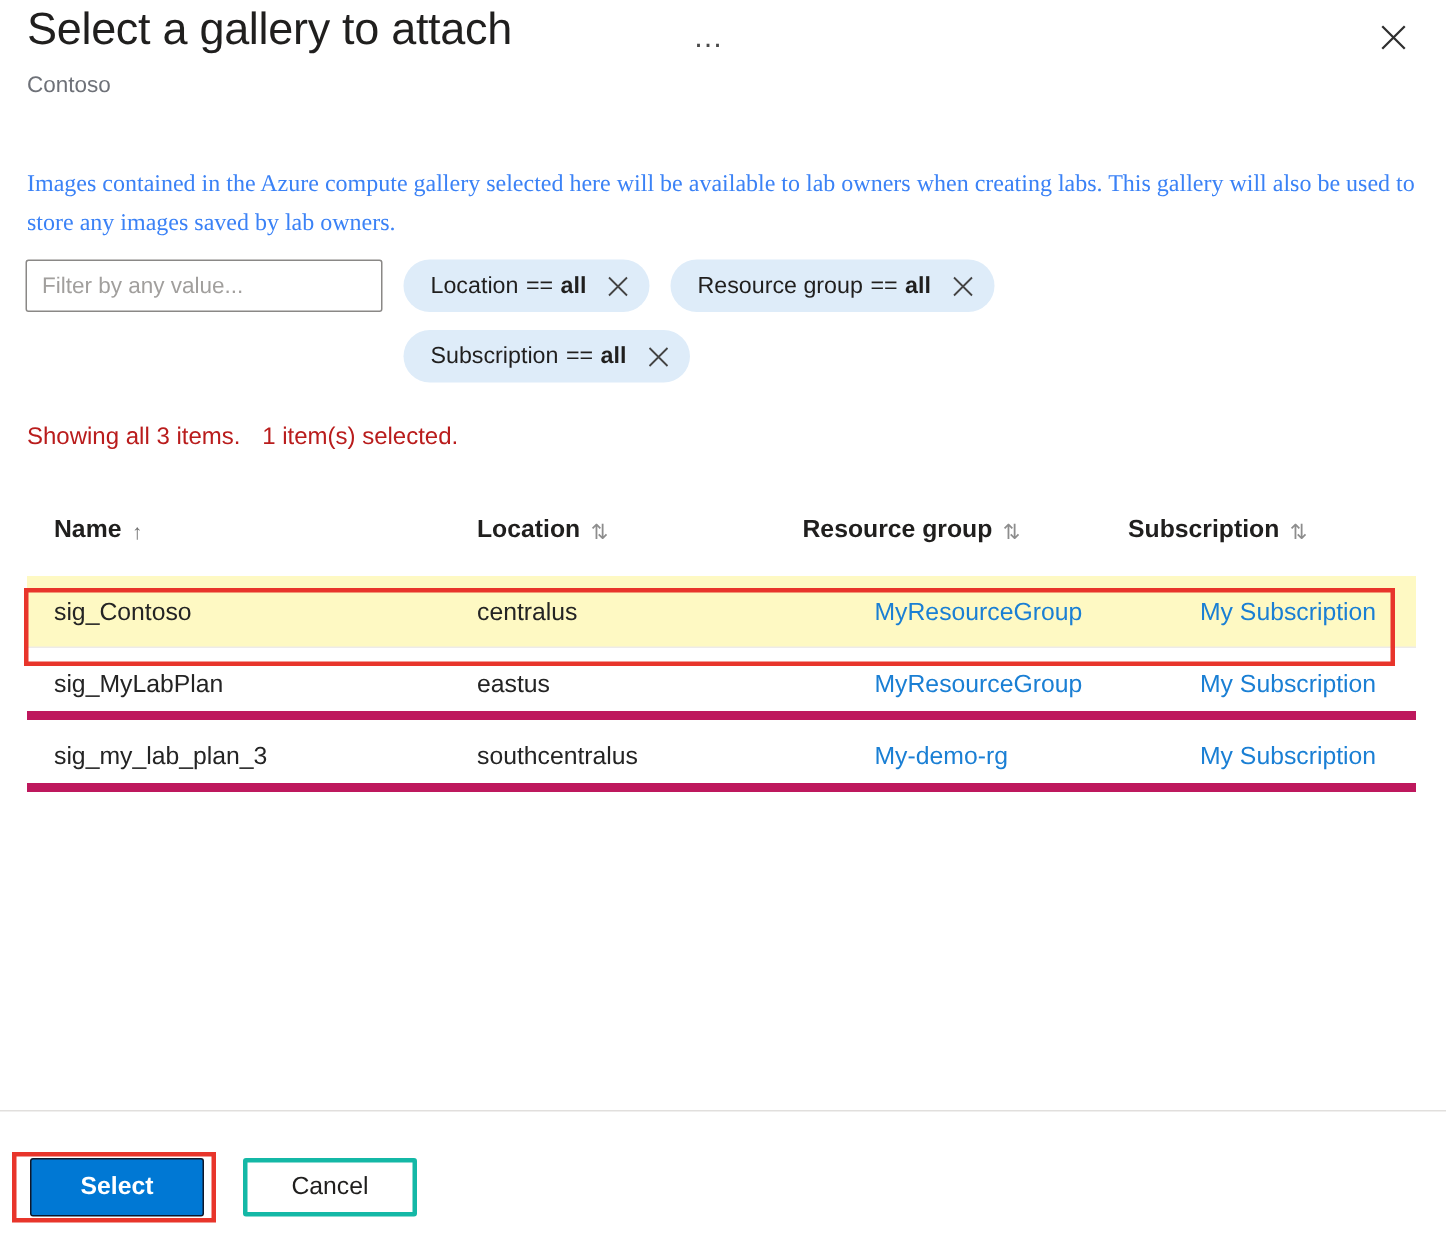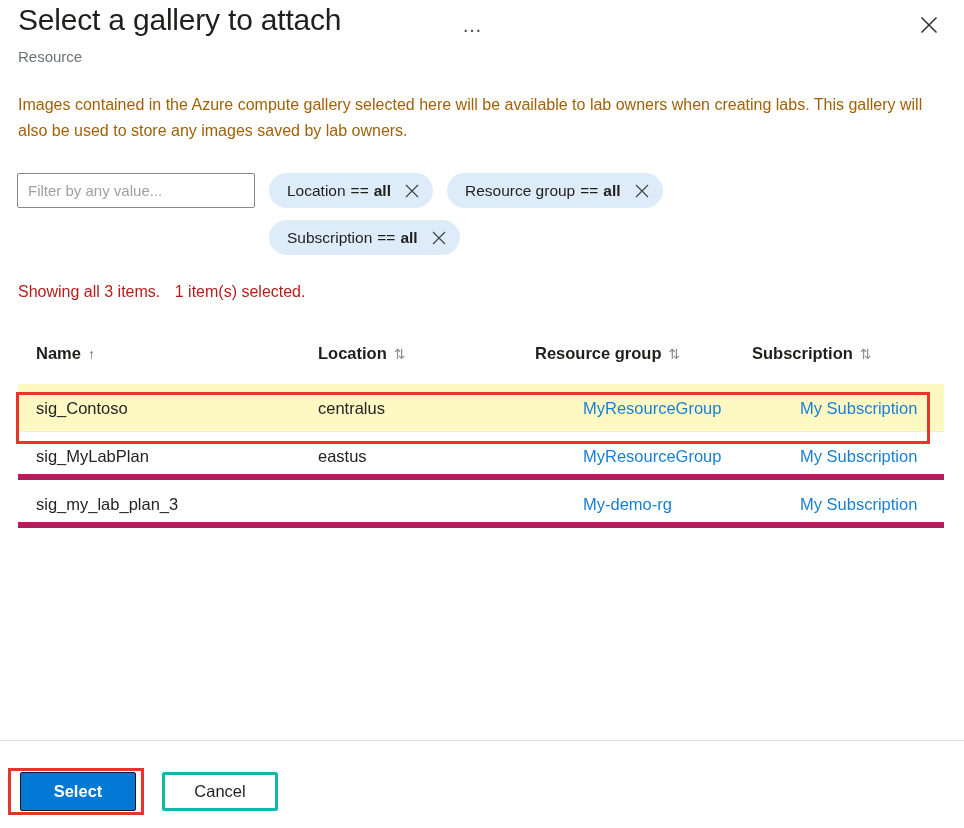--- a/index.html
+++ b/index.html
@@ -53,25 +53,26 @@
     width: 34px; height: 34px;
     display: flex; align-items: center; justify-content: center;
     cursor: pointer;
     color: #2f2f2f;
   }
   .close-btn svg { display: block; }
 
   
   .description {
     position: absolute;
-    left: 18px; top: 92px;
+    left: 18px; top: 110px;
     width: 926px;
     font-size: 16px;
     line-height: 26px;
-    color: #a16207;
+    color: #3b82f6;
+    font-family: Liberation Serif, serif;
   }
 
   
   .filter-bar {
     position: absolute;
     left: 17px; top: 173px;
     width: 930px;
   }
   .filter-row {
     display: flex;
@@ -248,21 +249,21 @@
   }
 </style>
 </head>
 <body>
 
 <div id="page">
 
   <div class="header">
     <div class="title">Select a gallery to attach</div>
     <div class="title-ellipsis">…</div>
-    <div class="subtitle">Resource</div>
+    <div class="subtitle">Contoso</div>
     <div class="close-btn">
       <svg width="18" height="18" viewBox="0 0 18 18" aria-hidden="true">
         <path d="M1.5 1.5 L16.5 16.5 M16.5 1.5 L1.5 16.5" stroke="#2f2f2f" stroke-width="1.5" fill="none"></path>
       </svg>
     </div>
   </div>
 
   <div class="description">Images contained in the Azure compute gallery selected here will be available to lab owners when creating labs. This gallery will also be used to store any images saved by lab owners.</div>
 
   <div class="filter-bar">
@@ -349,20 +350,21 @@
       <div class="cell c-rg">
           <a class="link">MyResourceGroup</a>
         </div>
       <div class="cell c-sub">
           <a class="link">My Subscription</a>
         </div>
     </div>
 
     <div class="trow">
       <div class="cell c-name">sig_my_lab_plan_3</div>
+      <div class="cell c-location">southcentralus</div>
       <div class="cell c-rg">
           <a class="link">My-demo-rg</a>
         </div>
       <div class="cell c-sub">
           <a class="link">My Subscription</a>
         </div>
     </div>
 
   </div>
 

